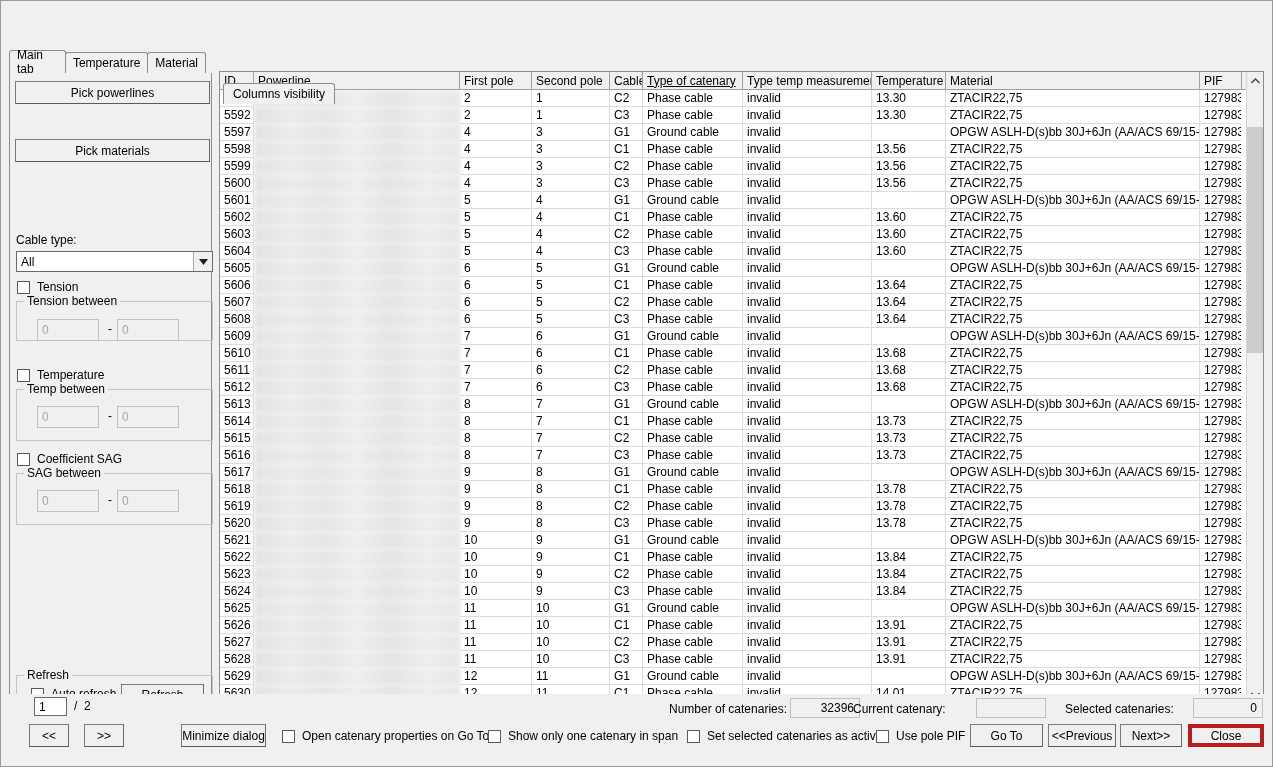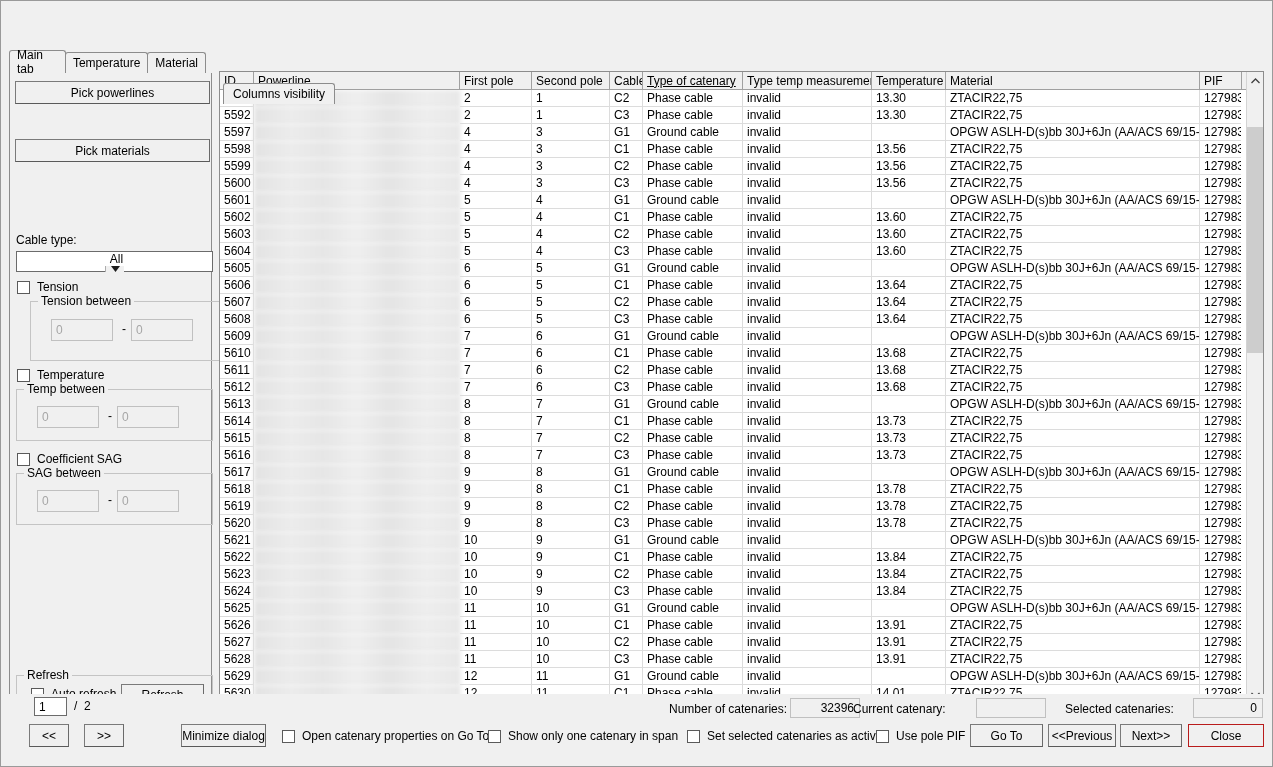--- a/index.html
+++ b/index.html
@@ -108,21 +108,21 @@
   }
   #pick-powerlines { position: absolute; left: 5px; top: 8px; width: 195px; height: 23px; }
   #pick-materials  { position: absolute; left: 5px; top: 66px; width: 195px; height: 23px; }
 
   .lbl { font-size: 12px; color: #000; }
   #cable-type-label { position: absolute; left: 6px; top: 160px; }
   #cable-type-combo {
     position: absolute; left: 6px; top: 178px; width: 197px; height: 21px;
     background: #ffffff;
     border: 1px solid #6b6b6b;
-    display: flex; align-items: center; flex-direction: column;
+    display: flex; align-items: center;
   }
   #cable-type-combo .cbval { padding-left: 4px; font-size: 12px; flex: 1 1 auto; }
   #cable-type-combo .cbarrow {
     width: 19px; height: 19px; background: #f0f0f0;
     border-left: 1px solid #adadad;
     display: flex; align-items: center; justify-content: center;
   }
 
   .cbwrap { position: absolute; display: flex; align-items: center; gap: 7px; }
   .cbbox {
@@ -268,21 +268,21 @@
     font-size: 12px;
     display: flex; align-items: center; justify-content: flex-end;
     padding-right: 5px;
     color: #000;
   }
   .statlbl { position: absolute; font-size: 12px; }
   #btn-goto     { position: absolute; left: 969px; top: 30px; width: 73px; height: 23px; }
   #btn-previous { position: absolute; left: 1047px; top: 30px; width: 68px; height: 23px; }
   #btn-next     { position: absolute; left: 1119px; top: 30px; width: 62px; height: 23px; }
   #btn-close    { position: absolute; left: 1187px; top: 30px; width: 76px; height: 23px;
-                  border: 1px solid #b91c1c; }
+                  border: 4px solid #b91c1c; }
 </style>
 </head>
 <body>
 
 <div id="window">
 
 
   <div id="client">
 
     <div id="tabstrip">
@@ -317,21 +317,21 @@
           <svg width="9" height="6" viewBox="0 0 9 6">
               <polygon points="0,0 9,0 4.5,6" fill="#1c1c1c"></polygon>
             </svg>
         </div>
       </div>
 
       <div class="cbwrap" style="left:7px; top:207px;">
         <div class="cbbox"></div>
         <span class="lbl">Tension</span>
       </div>
-      <div class="grp" style="left:20px; top:228px; width:197px; height:60px;">
+      <div class="grp" style="left:6px; top:228px; width:197px; height:40px;">
         <span class="grp-title">Tension between</span>
         <div class="numbox" style="position:absolute; left:20px; top:17px; width:62px; height:22px;">
           <span>0</span>
         </div>
         <span class="dash" style="position:absolute; left:91px; top:20px;">-</span>
         <div class="numbox" style="position:absolute; left:100px; top:17px; width:62px; height:22px;">
           <span>0</span>
         </div>
       </div>
 

